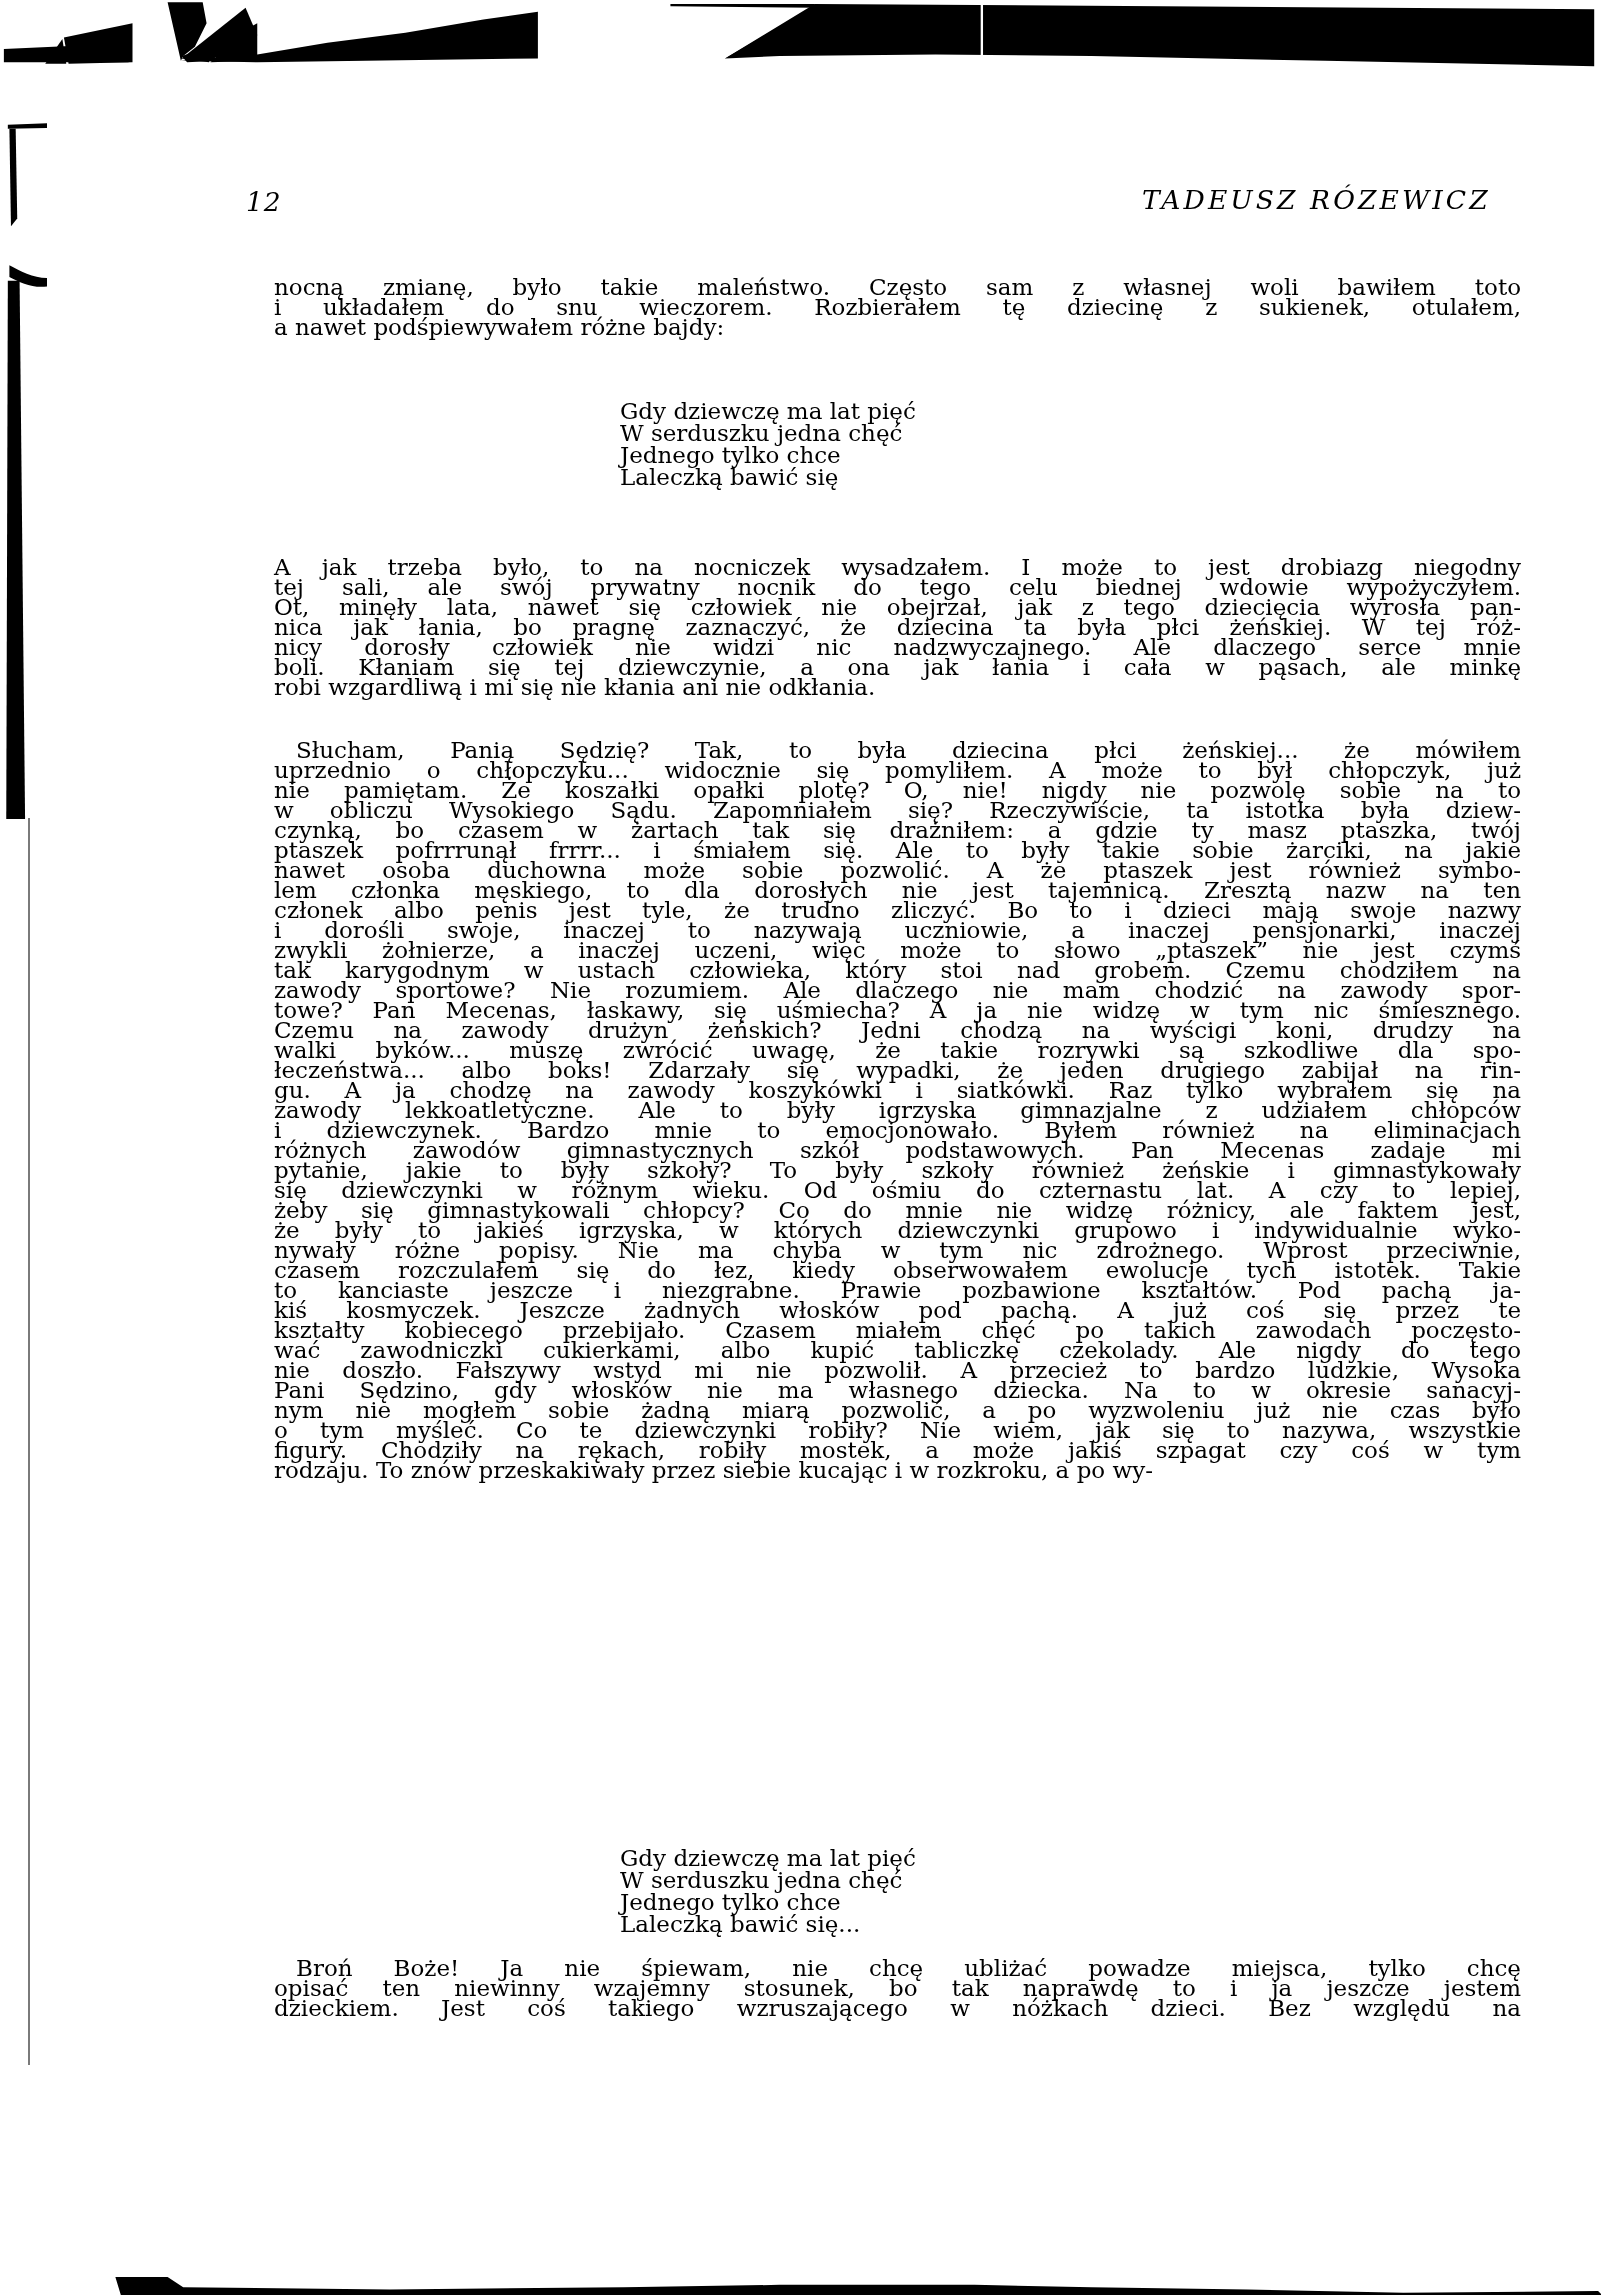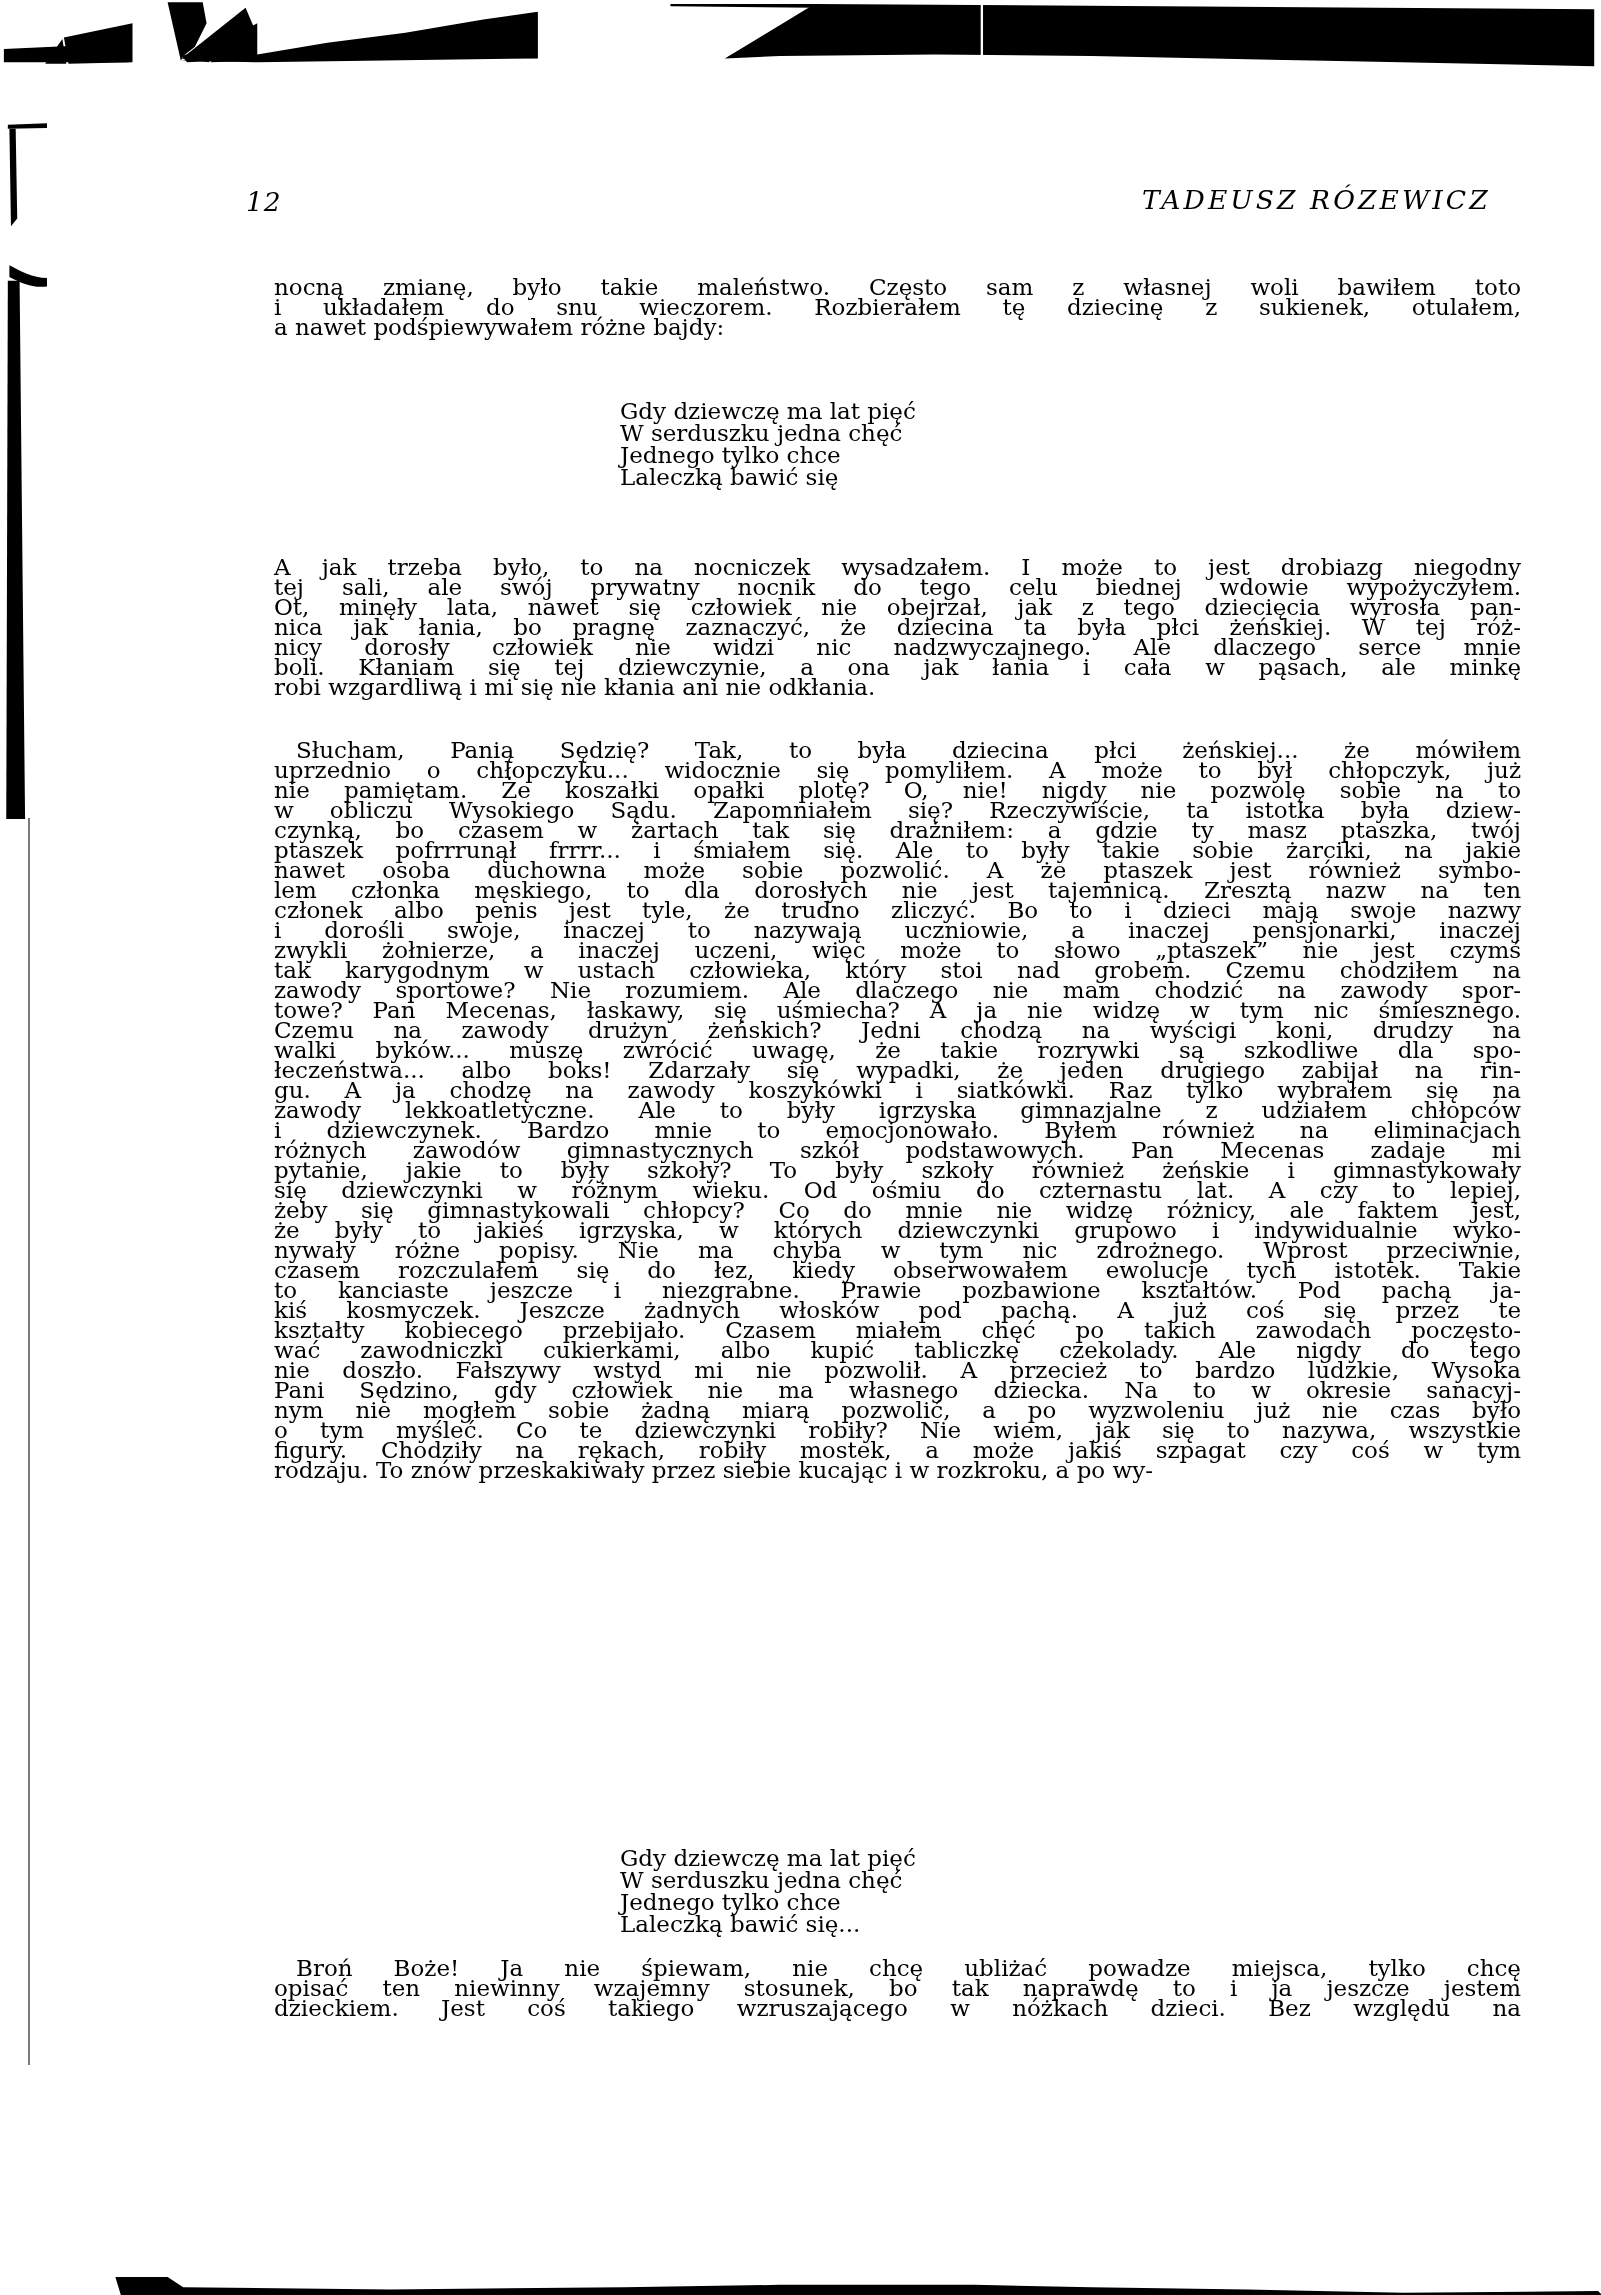--- a/index.html
+++ b/index.html
@@ -105,21 +105,21 @@
   <span class="ln">się dziewczynki w różnym wieku. Od ośmiu do czternastu lat. A czy to lepiej,</span>
   <span class="ln">żeby się gimnastykowali chłopcy? Co do mnie nie widzę różnicy, ale faktem jest,</span>
   <span class="ln">że były to jakieś igrzyska, w których dziewczynki grupowo i indywidualnie wyko-</span>
   <span class="ln">nywały różne popisy. Nie ma chyba w tym nic zdrożnego. Wprost przeciwnie,</span>
   <span class="ln">czasem rozczulałem się do łez, kiedy obserwowałem ewolucje tych istotek. Takie</span>
   <span class="ln">to kanciaste jeszcze i niezgrabne. Prawie pozbawione kształtów. Pod pachą ja-</span>
   <span class="ln">kiś kosmyczek. Jeszcze żadnych włosków pod pachą. A już coś się przez te</span>
   <span class="ln">kształty kobiecego przebijało. Czasem miałem chęć po takich zawodach poczęsto-</span>
   <span class="ln">wać zawodniczki cukierkami, albo kupić tabliczkę czekolady. Ale nigdy do tego</span>
   <span class="ln">nie doszło. Fałszywy wstyd mi nie pozwolił. A przecież to bardzo ludzkie, Wysoka</span>
-  <span class="ln">Pani Sędzino, gdy człowiek nie ma własnego dziecka. Na to w okresie sanacyj-</span>
+  <span class="ln">Pani Sędzino, gdy włosków nie ma własnego dziecka. Na to w okresie sanacyj-</span>
   <span class="ln">nym nie mogłem sobie żadną miarą pozwolić, a po wyzwoleniu już nie czas było</span>
   <span class="ln">o tym myśleć. Co te dziewczynki robiły? Nie wiem, jak się to nazywa, wszystkie</span>
   <span class="ln">figury. Chodziły na rękach, robiły mostek, a może jakiś szpagat czy coś w tym</span>
   <span class="ln last">rodzaju. To znów przeskakiwały przez siebie kucając i w rozkroku, a po wy-</span>
 </div>
 
 <div class="verse" style="top:1847px;">
   <span class="vl">Gdy dziewczę ma lat pięć</span>
   <span class="vl">W serduszku jedna chęć</span>
   <span class="vl">Jednego tylko chce</span>

